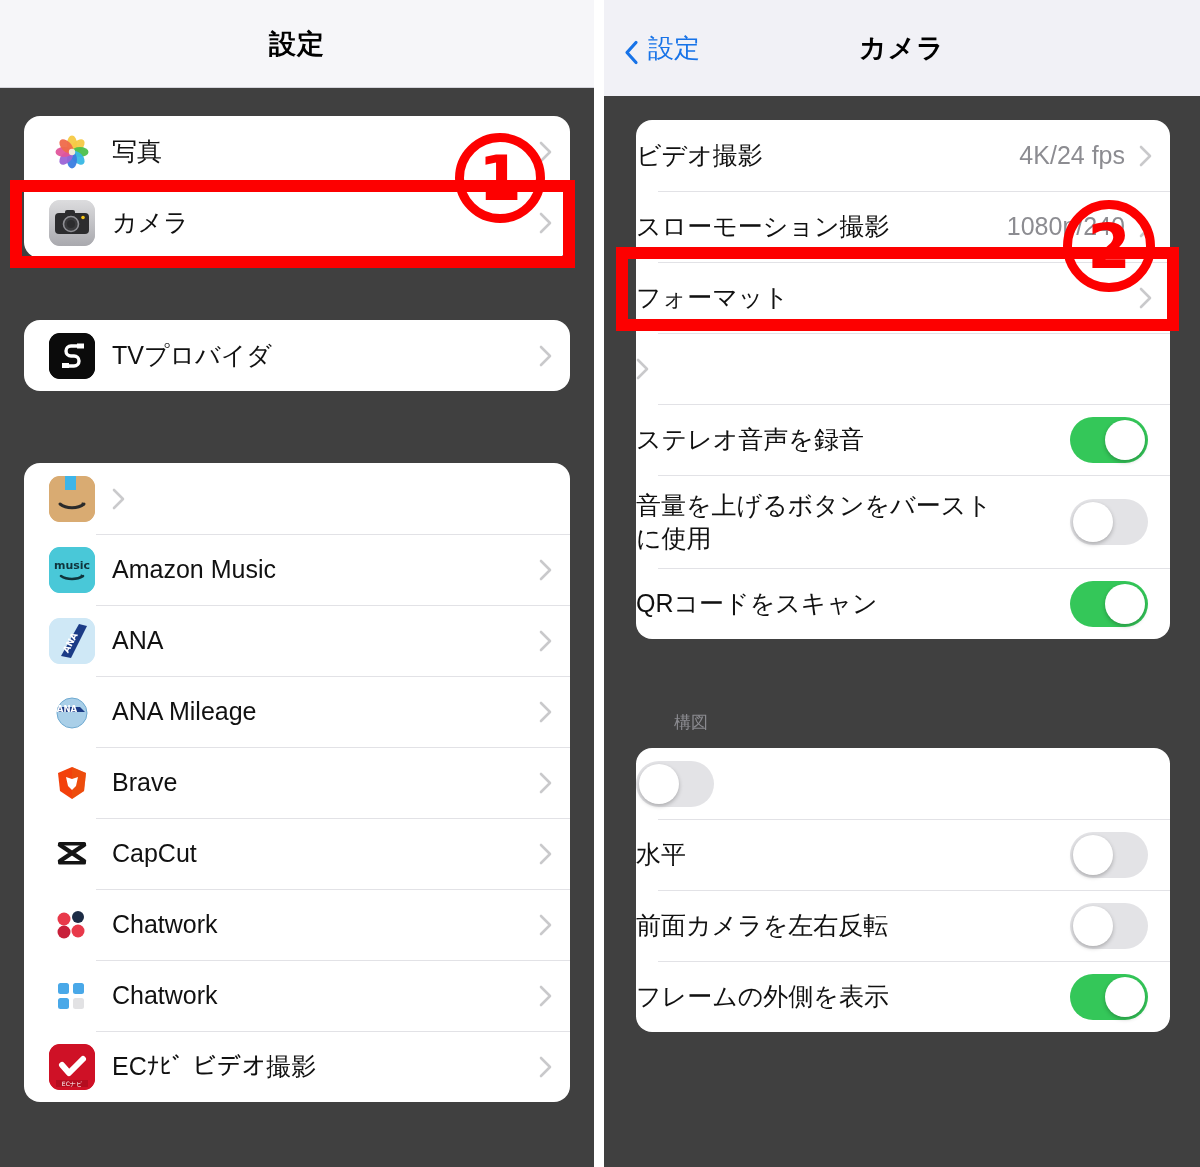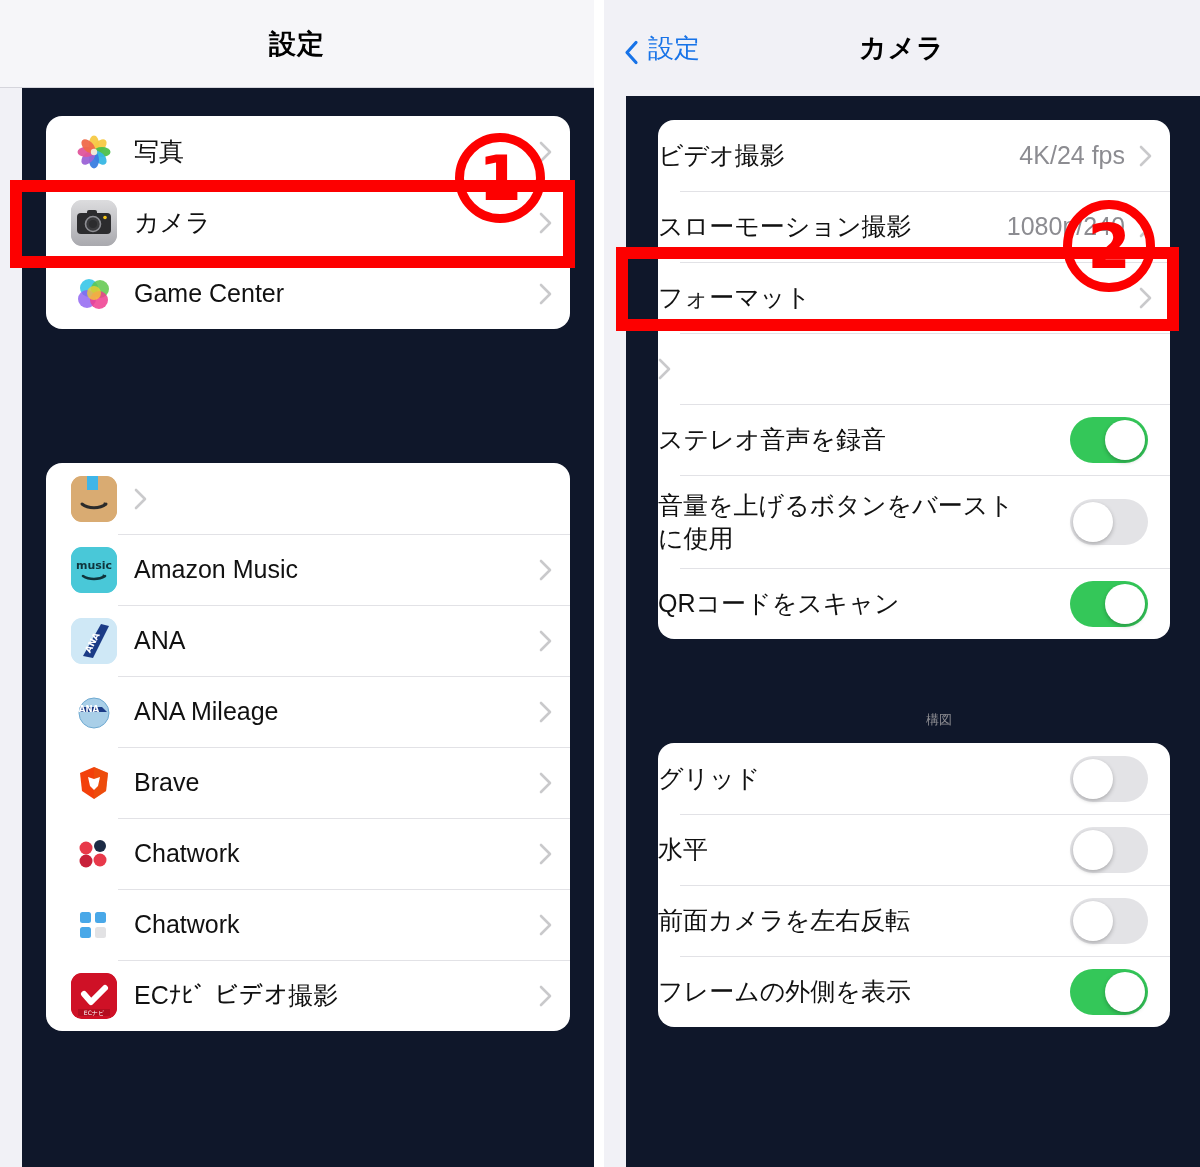--- a/index.html
+++ b/index.html
@@ -31,21 +31,21 @@
     font-size: 26px; cursor: pointer;
   }
   .back-chevron { display: inline-block; width: 16px; height: 16px; }
   .back-chevron svg { display: block; }
   .right-nav .title {
     position: absolute; left: 0; right: 0; text-align: center;
     font-size: 27px; font-weight: bold; color: #000;
   }
 
   
-  .body { position: relative; height: calc(100% - 88px); background: #0f172a; margin-left: 22px; }
+  .body { position: relative; height: calc(100% - 88px); background: #404040; }
   .body.rbody { height: calc(100% - 96px); }
 
   .card {
     background: #ffffff; border-radius: 16px; margin: 0 24px;
     overflow: hidden;
   }
   .phone.right .card { margin: 0 30px 0 32px; }
 
   .row {
     display: flex; align-items: center; position: relative;
@@ -70,21 +70,21 @@
 
   .chev {
     width: 13px; height: 22px; flex: 0 0 auto; opacity: .45;
   }
   .chev svg { display: block; }
 
   .spacer-lg { height: 62px; }
   .spacer-xl { height: 72px; }
 
   .section-header {
-    font-size: 13px; color: #8b8b90; padding: 0 0 14px 52px; text-align: center;
+    font-size: 17px; color: #8b8b90; padding: 0 0 14px 70px;
   }
 
   
   .toggle {
     width: 78px; height: 46px; border-radius: 23px; flex: 0 0 auto;
     position: relative; margin-right: 4px; transition: none;
   }
   .toggle .knob {
     position: absolute; top: 3px; width: 40px; height: 40px;
     background: #fff; border-radius: 50%;
@@ -180,42 +180,42 @@
               <circle cx="34" cy="17.5" r="1.8" fill="#f5c518"></circle>
             </svg>
           </span>
           <span class="row-label">カメラ</span>
           <span class="chev">
             <svg viewBox="0 0 13 22">
                 <path d="M2 2l9 9-9 9" fill="none" stroke="#8a8a8e" stroke-width="2.6" stroke-linecap="round" stroke-linejoin="round"></path>
               </svg>
           </span>
         </div>
-        <div class="row">
-          <span class="app-icon ic-gamecenter">
-            <svg viewBox="0 0 46 46">
-              <rect width="46" height="46" rx="11" fill="#ffffff"></rect>
-              <circle cx="18" cy="17" r="9" fill="#37c6e8" opacity=".9"></circle>
-              <circle cx="29" cy="18" r="9" fill="#5ec74a" opacity=".85"></circle>
-              <circle cx="16" cy="28" r="9" fill="#8b5cf0" opacity=".8"></circle>
-              <circle cx="28" cy="29" r="9" fill="#ee3b8e" opacity=".85"></circle>
-              <circle cx="23" cy="22" r="7" fill="#f5cf2d" opacity=".75"></circle>
-            </svg>
-          </span>
-          <span class="row-label">Game Center</span>
-          <span class="chev">
-            <svg viewBox="0 0 13 22">
-                <path d="M2 2l9 9-9 9" fill="none" stroke="#8a8a8e" stroke-width="2.6" stroke-linecap="round" stroke-linejoin="round"></path>
-              </svg>
-          </span>
-        </div>
       </div>
 
       <div class="spacer-lg"></div>
 
+      <div class="card">
+        <div class="row">
+          <span class="app-icon ic-tv">
+            <svg viewBox="0 0 46 46">
+              <rect width="46" height="46" rx="11" fill="#0b0b0b"></rect>
+              <path d="M29 13h-7a5 5 0 000 10h3a5 5 0 010 10h-8" fill="none" stroke="#fff" stroke-width="3.4" stroke-linecap="round"></path>
+              <rect x="28" y="10.5" width="7" height="5" fill="#fff"></rect>
+              <rect x="13" y="30" width="7" height="5" fill="#fff"></rect>
+            </svg>
+          </span>
+          <span class="row-label">TVプロバイダ</span>
+          <span class="chev">
+            <svg viewBox="0 0 13 22">
+                <path d="M2 2l9 9-9 9" fill="none" stroke="#8a8a8e" stroke-width="2.6" stroke-linecap="round" stroke-linejoin="round"></path>
+              </svg>
+          </span>
+        </div>
+      </div>
 
       <div class="spacer-xl"></div>
 
       <div class="card">
         <div class="row">
           <span class="app-icon ic-amazon">
             <svg viewBox="0 0 46 46">
               <rect width="46" height="46" rx="11" fill="#d9ab72"></rect>
               <rect x="16" y="0" width="11" height="14" fill="#3fb5e8"></rect>
               <path d="M11 28c6 5 18 5 24 0" fill="none" stroke="#2b2b2b" stroke-width="3" stroke-linecap="round"></path>
@@ -279,20 +279,36 @@
         <div class="row">
           <span class="app-icon ic-brave">
             <svg viewBox="0 0 46 46">
               <rect width="46" height="46" rx="11" fill="#ffffff"></rect>
               <path d="M23 7 L37 13 L35 31 L23 39 L11 31 L9 13 Z" fill="#f3400b"></path>
               <path d="M23 7 L37 13 L35 31 L23 39 Z" fill="#e8550f" opacity=".55"></path>
               <path d="M17 17l6 2 6-2-2 9-4 4-4-4z" fill="#ffffff"></path>
             </svg>
           </span>
           <span class="row-label">Brave</span>
+          <span class="chev">
+            <svg viewBox="0 0 13 22">
+                <path d="M2 2l9 9-9 9" fill="none" stroke="#8a8a8e" stroke-width="2.6" stroke-linecap="round" stroke-linejoin="round"></path>
+              </svg>
+          </span>
+        </div>
+        <div class="row">
+          <span class="app-icon ic-capcut">
+            <svg viewBox="0 0 46 46">
+              <rect width="46" height="46" rx="11" fill="#ffffff"></rect>
+              <path d="M11 14 L35 30 M35 14 L11 30" stroke="#141414" stroke-width="4.5" stroke-linecap="round"></path>
+              <rect x="9" y="11" width="28" height="3.5" rx="1.6" fill="#141414"></rect>
+              <rect x="9" y="30" width="28" height="3.5" rx="1.6" fill="#141414"></rect>
+            </svg>
+          </span>
+          <span class="row-label">CapCut</span>
           <span class="chev">
             <svg viewBox="0 0 13 22">
                 <path d="M2 2l9 9-9 9" fill="none" stroke="#8a8a8e" stroke-width="2.6" stroke-linecap="round" stroke-linejoin="round"></path>
               </svg>
           </span>
         </div>
         <div class="row">
           <span class="app-icon ic-chatwork">
             <svg viewBox="0 0 46 46">
               <rect width="46" height="46" rx="11" fill="#ffffff"></rect>
@@ -418,21 +434,20 @@
             </span>
         </div>
       </div>
 
       <div style="height:72px"></div>
 
       <div class="section-header">構図</div>
 
       <div class="card">
         <div class="row">
-          <span class="row-label">グリッド</span>
           <span class="toggle off">
               <span class="knob"></span>
             </span>
         </div>
         <div class="row">
           <span class="row-label">水平</span>
           <span class="toggle off">
               <span class="knob"></span>
             </span>
         </div>

